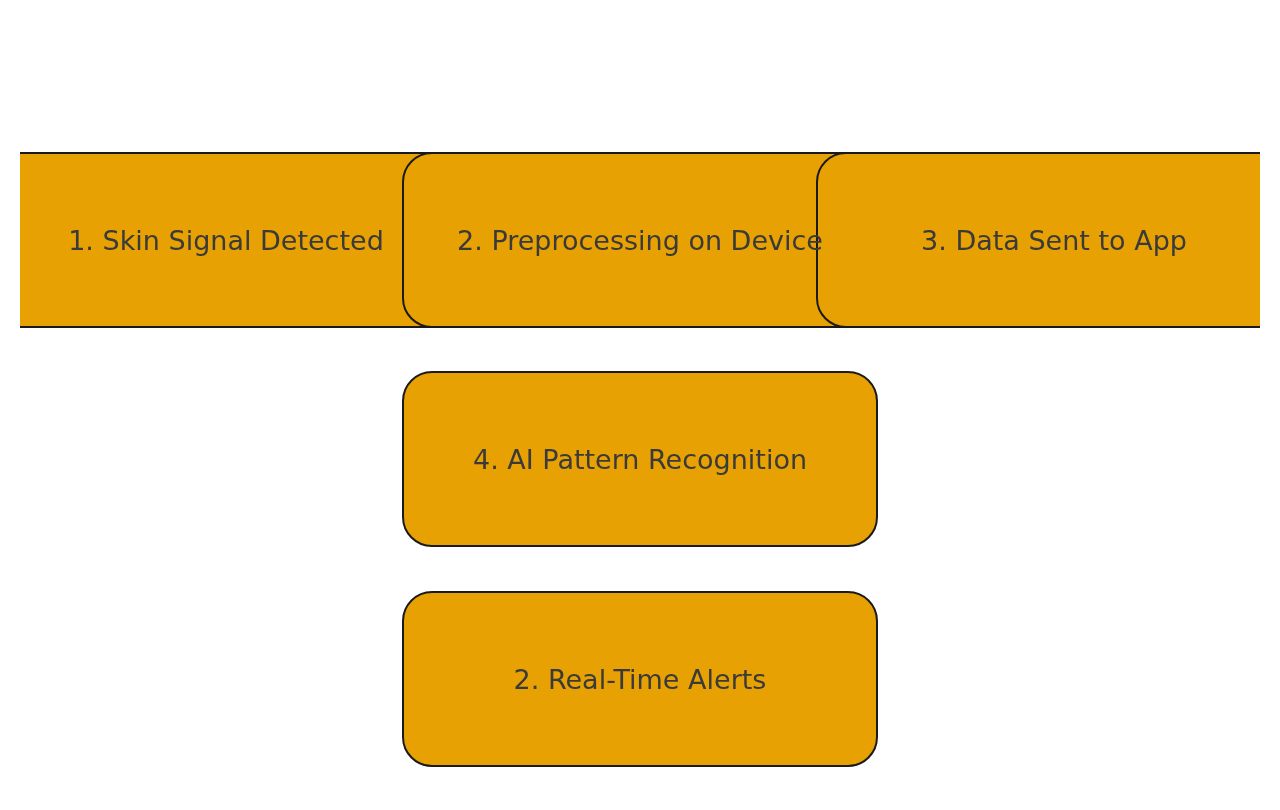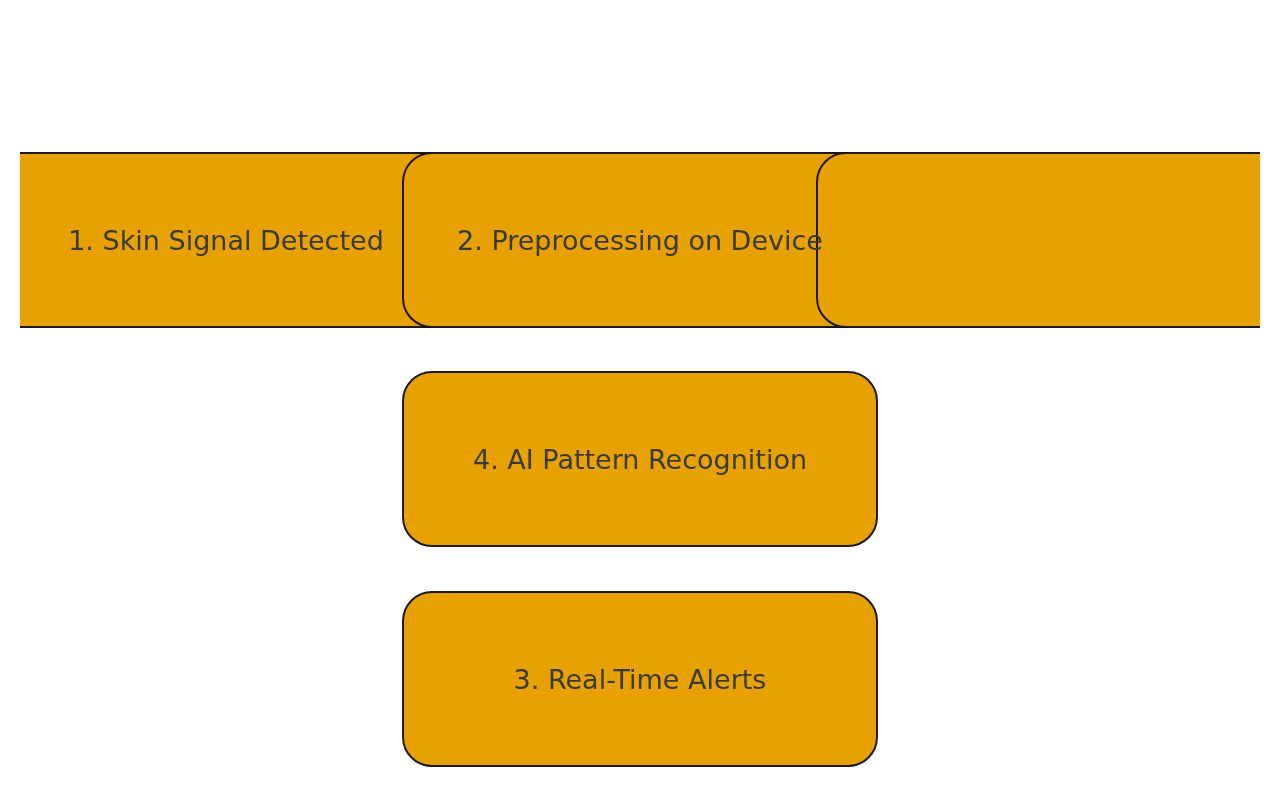--- a/index.html
+++ b/index.html
@@ -57,16 +57,17 @@
 <div class="canvas-clip">
 
   <div class="node node-1"></div>
   <div class="node node-2"></div>
   <div class="node node-3"></div>
   <div class="node node-4"></div>
   <div class="node node-5"></div>
 
   <div class="node-label label-1">1. Skin Signal Detected</div>
   <div class="node-label label-2">2. Preprocessing on Device</div>
+  <div class="node-label label-3">3. Data Sent to App</div>
   <div class="node-label label-4">4. AI Pattern Recognition</div>
-  <div class="node-label label-5">3. Real-Time Alerts</div>
+  <div class="node-label label-5">2. Real-Time Alerts</div>
 
 </div>
 
 </body></html>

